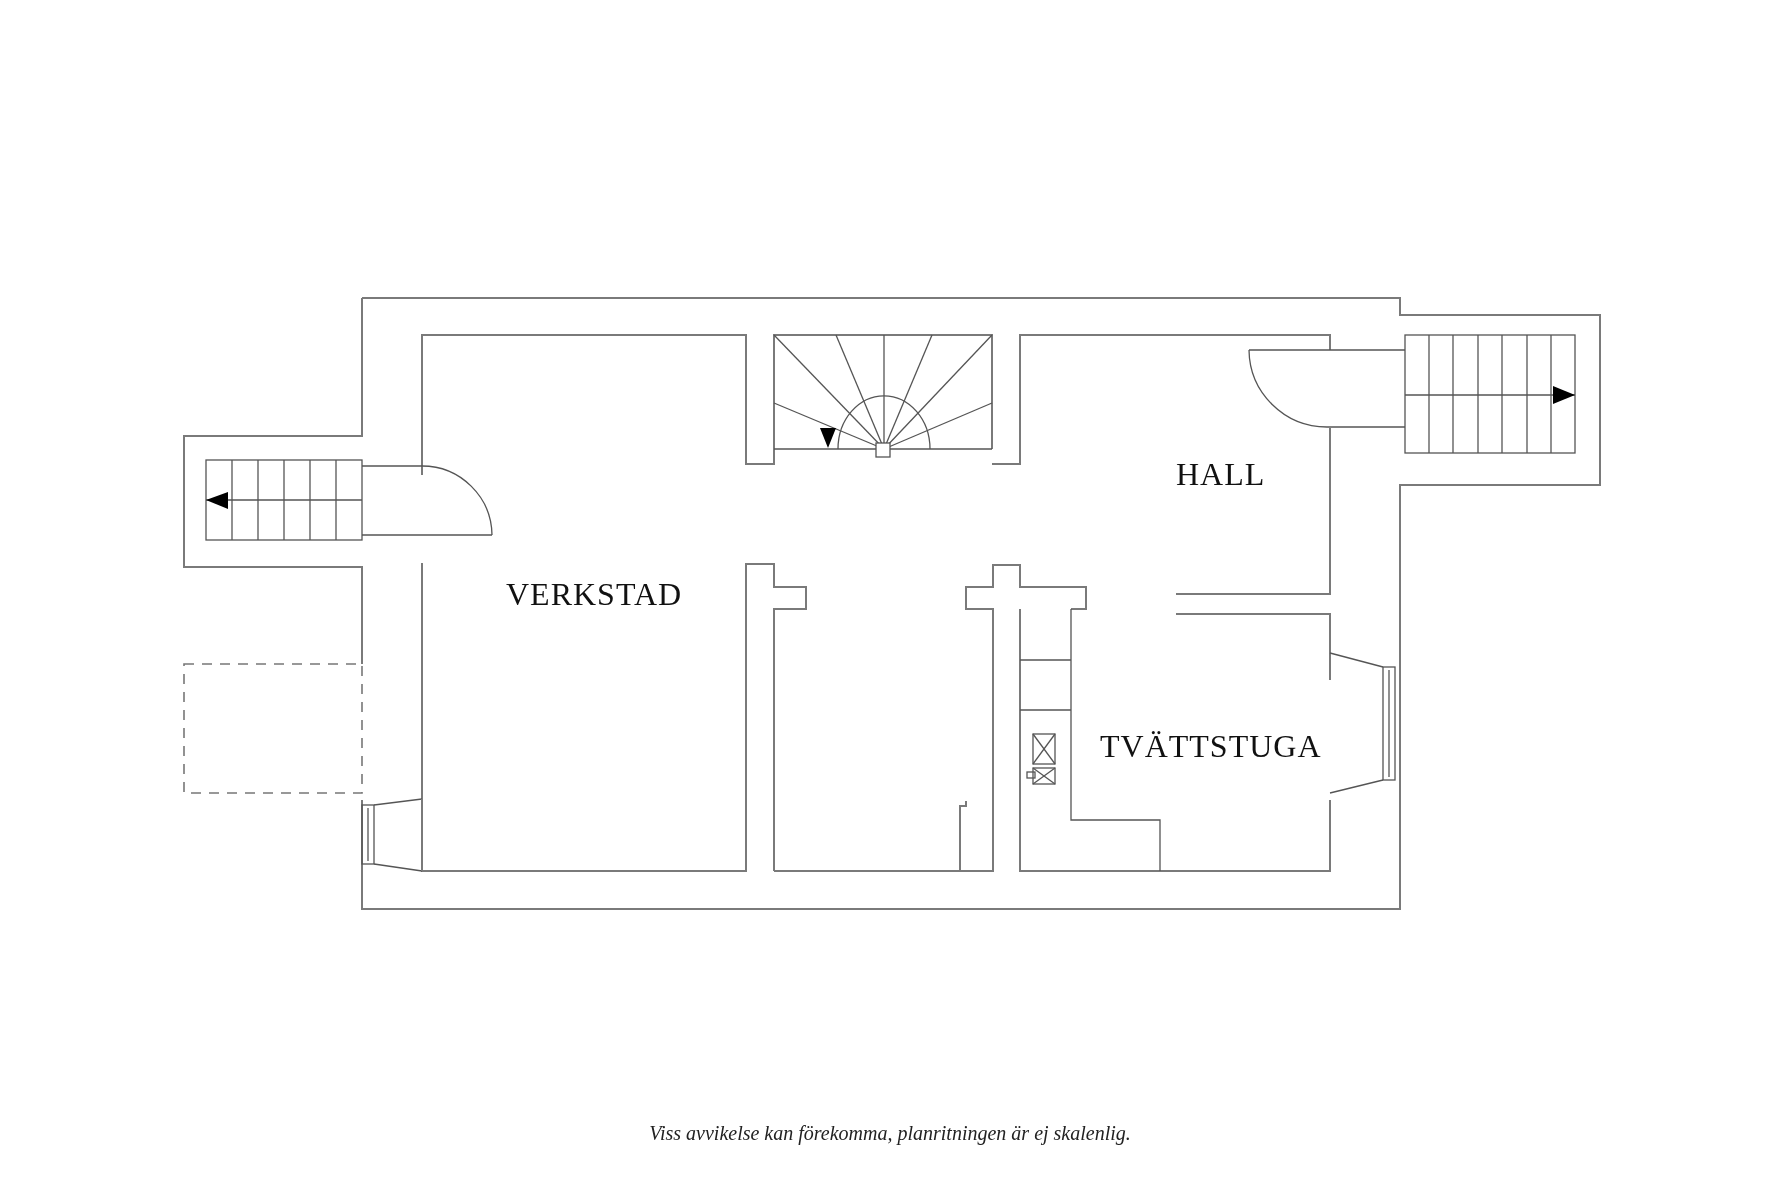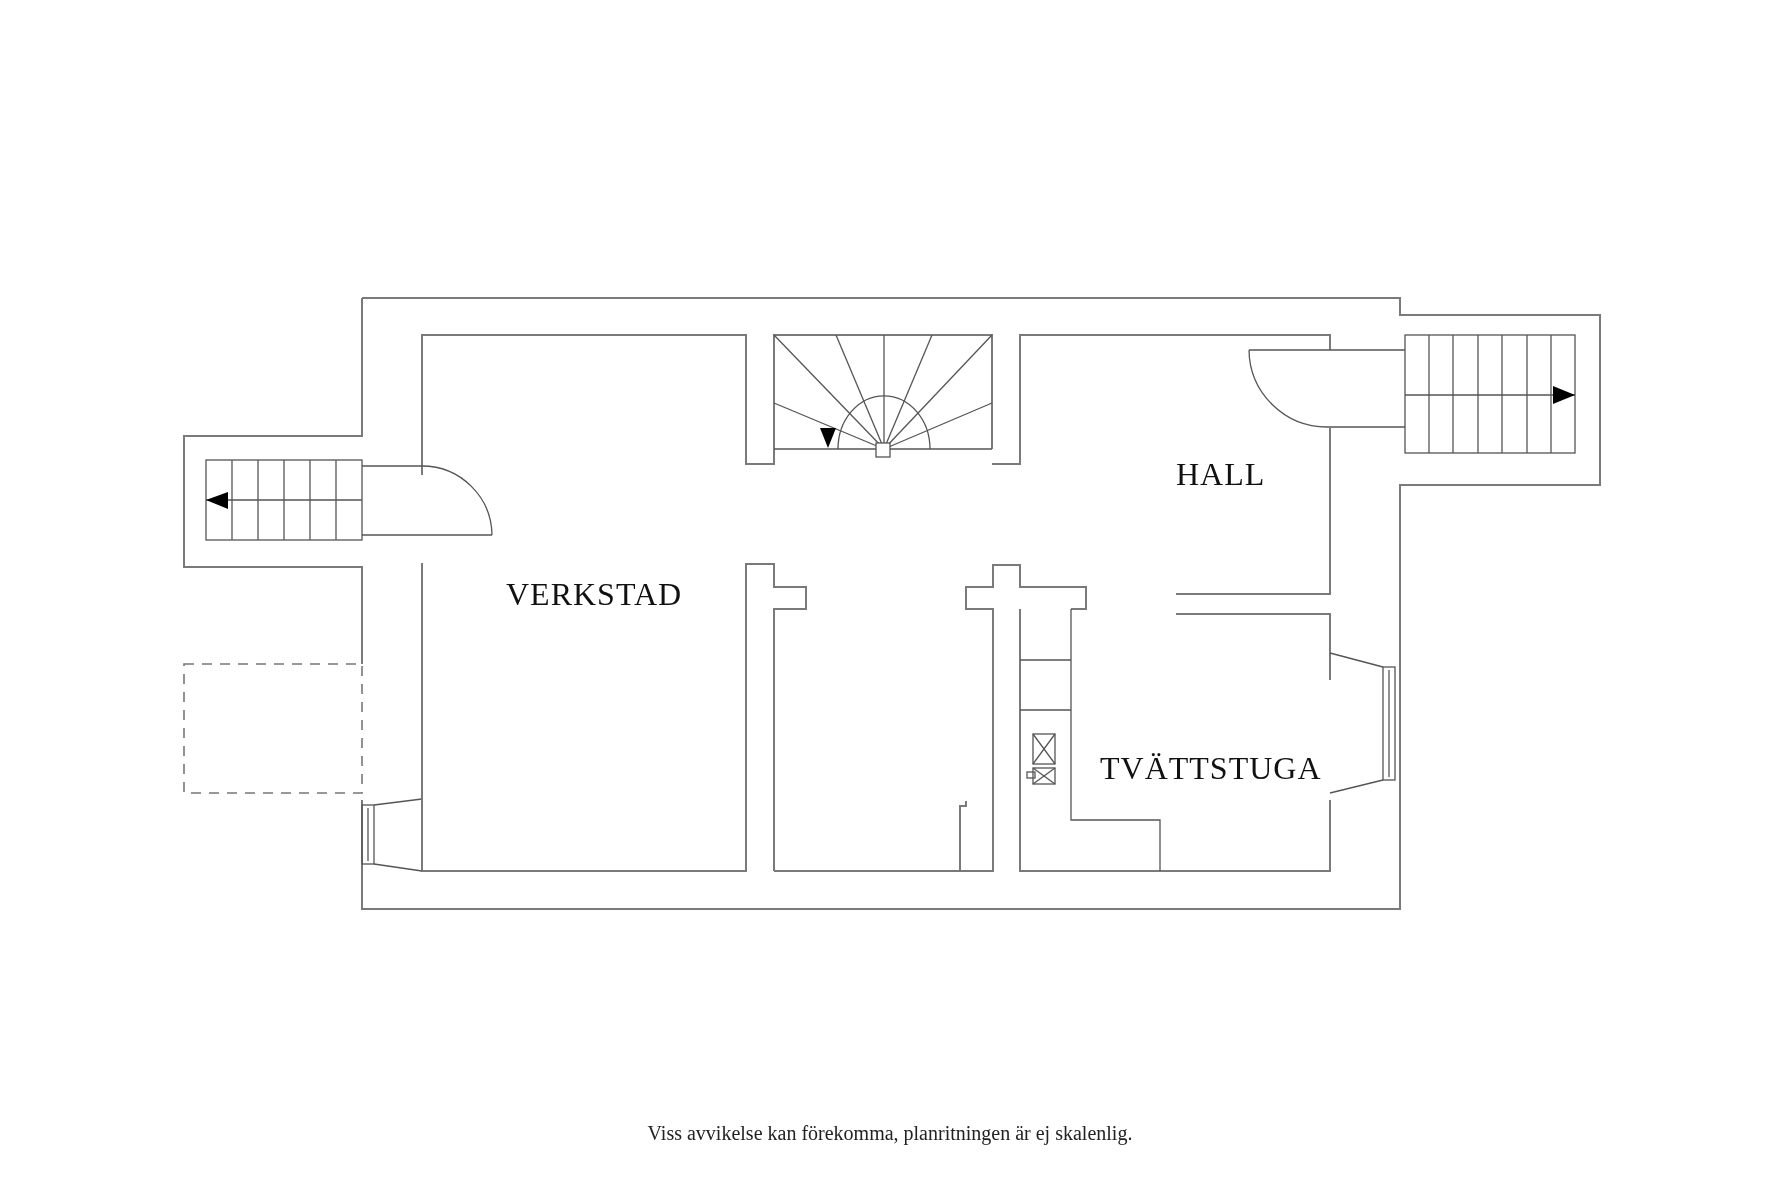--- a/index.html
+++ b/index.html
@@ -3,21 +3,21 @@
 <meta charset="utf-8">
 <style>
   html, body { margin: 0; padding: 0; background: #ffffff; }
   body { width: 1780px; height: 1187px; position: relative; overflow: hidden; }
   #plan { position: absolute; left: 0; top: 0; }
   .w { fill: none; stroke: #7a7a7a; stroke-width: 2; }
   .t { fill: none; stroke: #555; stroke-width: 1.3; }
   .d { fill: none; stroke: #777; stroke-width: 1.6; stroke-dasharray: 10 8; }
   .arr { fill: #000; }
   .room-label { position: absolute; font-family: "Liberation Serif", "DejaVu Serif", serif; color: #111; font-size: 32px; letter-spacing: 1px; white-space: nowrap; }
-  .footer { position: absolute; left: 0; width: 1780px; top: 1122px; text-align: center; font-family: "Liberation Serif", "DejaVu Serif", serif; font-size: 20px; color: #222; }
+  .footer { position: absolute; left: 0; width: 1780px; top: 1122px; text-align: center; font-family: "Liberation Serif", "DejaVu Serif", serif; font-style: italic; font-size: 20px; color: #222; }
 </style>
 </head>
 <body>
 
 <svg id="plan" width="1780" height="1187" viewBox="0 0 1780 1187" xmlns="http://www.w3.org/2000/svg">
 
   <g>
     <polyline class="w" points="362,298 1400,298 1400,315 1600,315 1600,485 1400,485 1400,909 362,909 362,800"></polyline>
     <polyline class="w" points="362,664 362,567 184,567 184,436 362,436 362,298"></polyline>
   </g>
@@ -120,15 +120,15 @@
   <g>
     <rect class="t" x="1383" y="667" width="12" height="113"></rect>
     <line class="t" x1="1389" y1="670" x2="1389" y2="777"></line>
     <line class="t" x1="1330" y1="653" x2="1383" y2="667"></line>
     <line class="t" x1="1330" y1="793" x2="1383" y2="780"></line>
   </g>
 </svg>
 
 <div class="room-label" style="left:506px; top:576px;">VERKSTAD</div>
 <div class="room-label" style="left:1146px; top:456px;margin-left:30px;">HALL</div>
-<div class="room-label" style="left:1100px; top:750px;">TVÄTTSTUGA</div>
+<div class="room-label" style="left:1100px; top:728px;">TVÄTTSTUGA</div>
 
 <div class="footer">Viss avvikelse kan förekomma, planritningen är ej skalenlig.</div>
 
 </body></html>

